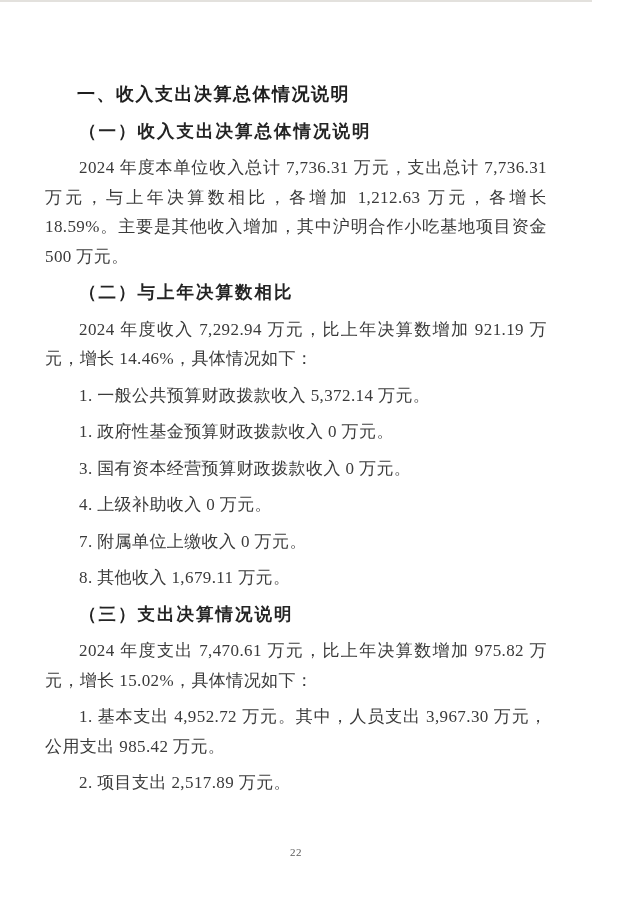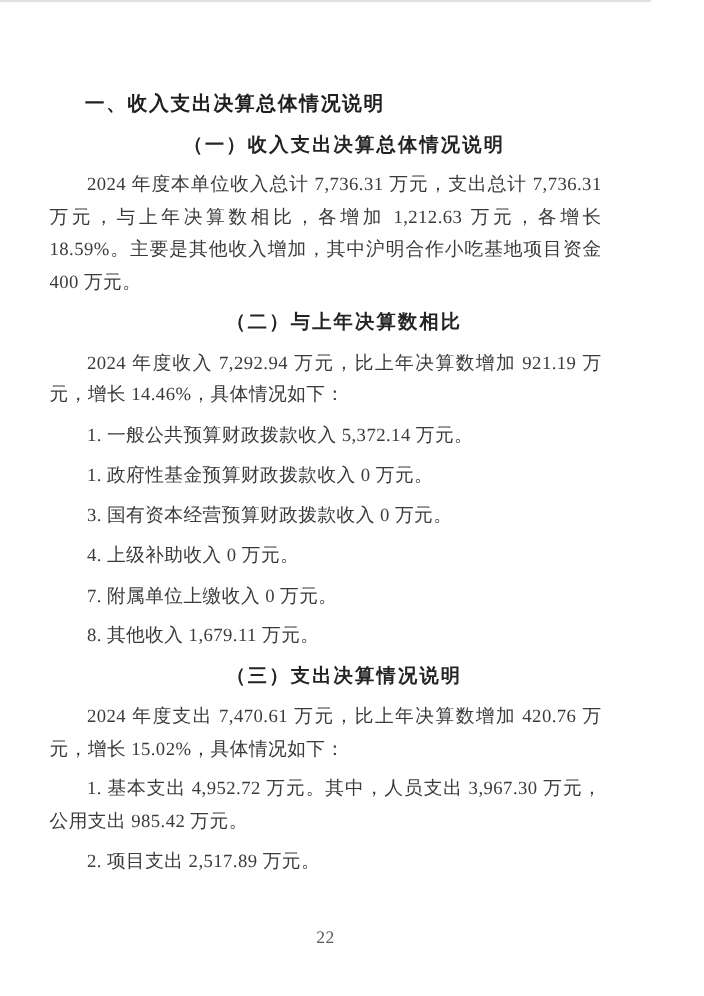--- a/index.html
+++ b/index.html
@@ -39,54 +39,53 @@
     text-indent: 32px;
     letter-spacing: 1.5px;
   }
   .h2 {
     font-family: "Liberation Serif", "DejaVu Serif", serif;
     font-weight: bold;
     font-size: 17.5px;
     color: #242424;
     text-indent: 34px;
     letter-spacing: 2px;
-    text-align: center;
   }
   .para {
     text-indent: 34px;
     text-align: justify;
     letter-spacing: 0.4px;
   }
   .page-number {
     position: absolute;
     left: 0;
     bottom: 38px;
     width: 100%;
     text-align: center;
-    font-size: 16px;
+    font-size: 11px;
     letter-spacing: 0.5px;
     color: #5a5a5a;
   }
 </style>
 </head>
 <body>
 
 <div class="page">
   <div class="scan-edge"></div>
 
   <div class="doc-block h1">一、收入支出决算总体情况说明</div>
   <div class="doc-block h2">（一）收入支出决算总体情况说明</div>
-  <div class="doc-block para">2024 年度本单位收入总计 7,736.31 万元，支出总计 7,736.31 万元，与上年决算数相比，各增加 1,212.63 万元，各增长 18.59%。主要是其他收入增加，其中沪明合作小吃基地项目资金 400 万元。</div>
+  <div class="doc-block para">2024 年度本单位收入总计 7,736.31 万元，支出总计 7,736.31 万元，与上年决算数相比，各增加 1,212.63 万元，各增长 18.59%。主要是其他收入增加，其中沪明合作小吃基地项目资金 500 万元。</div>
   <div class="doc-block h2">（二）与上年决算数相比</div>
   <div class="doc-block para">2024 年度收入 7,292.94 万元，比上年决算数增加 921.19 万元，增长 14.46%，具体情况如下：</div>
   <div class="doc-block para">1. 一般公共预算财政拨款收入 5,372.14 万元。</div>
   <div class="doc-block para">1. 政府性基金预算财政拨款收入 0 万元。</div>
   <div class="doc-block para">3. 国有资本经营预算财政拨款收入 0 万元。</div>
   <div class="doc-block para">4. 上级补助收入 0 万元。</div>
   <div class="doc-block para">7. 附属单位上缴收入 0 万元。</div>
   <div class="doc-block para">8. 其他收入 1,679.11 万元。</div>
   <div class="doc-block h2">（三）支出决算情况说明</div>
-  <div class="doc-block para">2024 年度支出 7,470.61 万元，比上年决算数增加 420.76 万元，增长 15.02%，具体情况如下：</div>
+  <div class="doc-block para">2024 年度支出 7,470.61 万元，比上年决算数增加 975.82 万元，增长 15.02%，具体情况如下：</div>
   <div class="doc-block para">1. 基本支出 4,952.72 万元。其中，人员支出 3,967.30 万元，公用支出 985.42 万元。</div>
   <div class="doc-block para">2. 项目支出 2,517.89 万元。</div>
 
   <div class="page-number">22</div>
 </div>
 
 </body></html>

